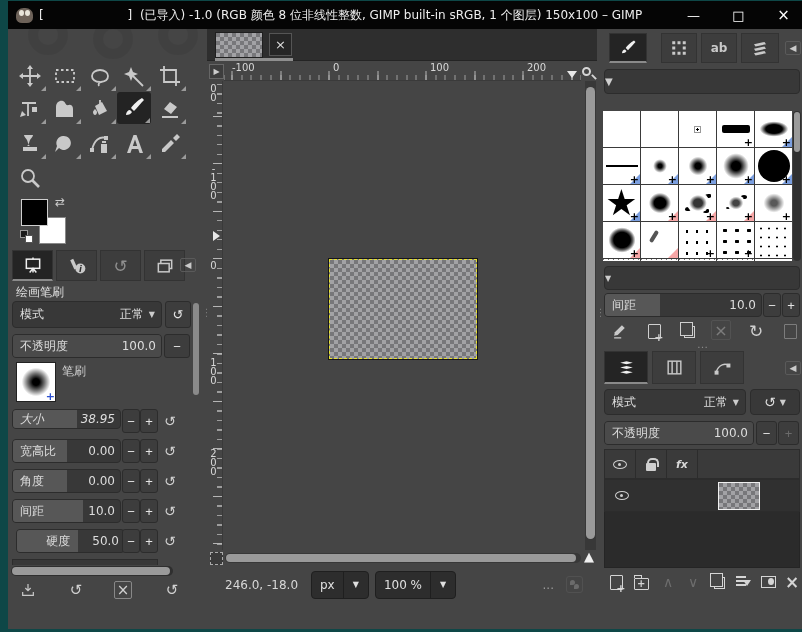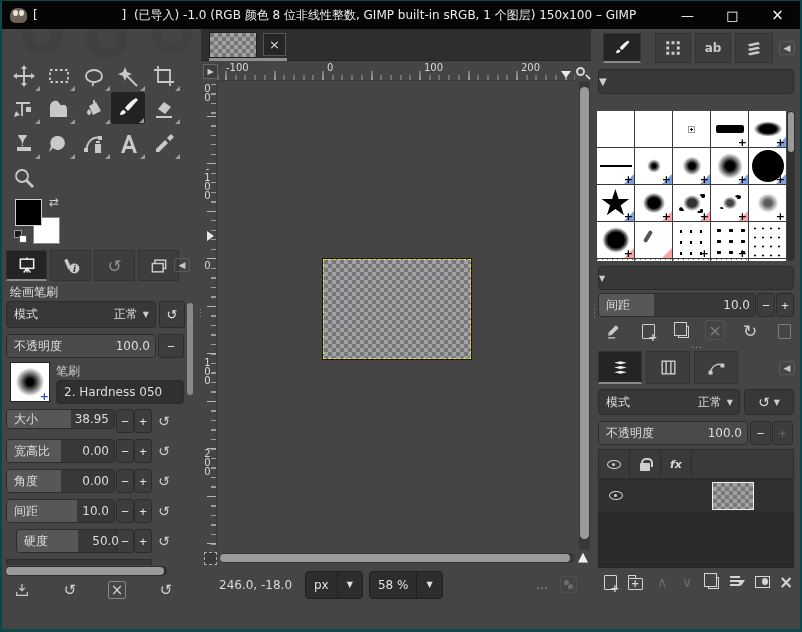--- a/index.html
+++ b/index.html
@@ -1,19 +1,19 @@
 <!DOCTYPE html>
 <html><head>
 <meta charset="utf-8">
 <style>
   html,body{margin:0;padding:0;width:802px;height:632px;overflow:hidden;
     font-family:"DejaVu Sans","Liberation Sans",sans-serif;-webkit-font-smoothing:antialiased;}
   body{background:#0e4747;}
   *{box-sizing:border-box;}
-  .window{width:802px;height:632px;padding:1px 2px 3px 2px;background:#0e4747;}
+  .window{width:802px;height:632px;padding:1px 2px 3px 8px;background:#0e4747;}
   .win-inner{width:798px;height:628px;background:#454545;display:flex;flex-direction:column;}
 
   
   .titlebar{height:28px;background:#050505;display:flex;align-items:center;color:#eee;flex:0 0 auto;}
   .app-icon{width:17px;height:15px;margin:0 6px 0 8px;background:#6d6259;border-radius:45% 45% 35% 35%;position:relative;flex:0 0 auto;}
   .app-icon::before,.app-icon::after{content:"";position:absolute;top:2px;width:5px;height:6px;background:#e8e4da;border-radius:50%;}
   .app-icon::before{left:3px}.app-icon::after{right:3px}
   .title-text{font-size:12px;white-space:pre;overflow:hidden;flex:1 1 auto;}
   .win-btns{display:flex;flex:0 0 auto;height:28px;}
   .win-btn{width:45px;height:28px;display:flex;align-items:center;justify-content:center;color:#fff;font-size:13px;}
@@ -342,25 +342,22 @@
         <div class="fill" style="background: rgb(74, 74, 74); width: 100%;"></div>
         <span class="lbl">不透明度</span>
         <span class="val">100.0</span>
       </div>
       <button class="sqbtn" style="left:156px;top:305px;width:26px;">−</button>
 
       <div class="brush-thumb">
             <i>+</i>
           </div>
       <div style="position:absolute;left:54px;top:334px;font-size:12px;color:#cfcfcf;">笔刷</div>
-      <div class="bar" style="left:54px;top:351px;width:128px;height:24px;background:#303030;">
-        <span class="lbl">2. Hardness 050</span>
-      </div>
-
-      <div class="bar" style="left:4px;top:380px;width:109px;height:20px;">
+
+      <div class="bar" style="left:4px;top:380px;width:109px;height:20px;font-style:italic;">
         <div class="fill" style="width: 60%;"></div>
         <span class="lbl">大小</span>
         <span class="val">38.95</span>
       </div>
       <button class="sqbtn" style="left:114px;top:380px;">−</button>
       <button class="sqbtn" style="left:132px;top:380px;">+</button>
       <span class="rst" style="left:156px;top:385px;">↺</span>
 
       <div class="bar" style="left:4px;top:410px;width:109px;height:24px;">
         <div class="fill" style="width: 50%;"></div>
@@ -382,21 +379,21 @@
 
       <div class="bar" style="left:4px;top:470px;width:109px;height:24px;">
         <div class="fill" style="width: 65%;"></div>
         <span class="lbl">间距</span>
         <span class="val">10.0</span>
       </div>
       <button class="sqbtn" style="left:114px;top:470px;">−</button>
       <button class="sqbtn" style="left:132px;top:470px;">+</button>
       <span class="rst" style="left:156px;top:475px;">↺</span>
 
-      <div class="bar" style="left:14px;top:500px;width:109px;height:24px;">
+      <div class="bar" style="left:8px;top:500px;width:109px;height:24px;text-align:center;">
         <div class="fill" style="width: 57%;"></div>
         <span class="lbl">硬度</span>
         <span class="val">50.0</span>
       </div>
       <button class="sqbtn" style="left:114px;top:500px;">−</button>
       <button class="sqbtn" style="left:132px;top:500px;">+</button>
       <span class="rst" style="left:156px;top:505px;">↺</span>
 
       <div style="position:absolute;left:4px;top:530px;width:146px;height:6px;background:#383838;border:1px solid #2c2c2c;border-bottom:none;"></div>
 
@@ -461,21 +458,21 @@
       </div>
       <div class="nav-btn" style="left:377px;top:521px;">▲</div>
 
       <div class="statusbar" style="top:540px;">
         <span style="margin-left:18px;width:82px;">246.0, -18.0</span>
         <div class="dd" style="margin-left:4px;">
           <span class="seg">px</span>
           <span class="dda">▼</span>
         </div>
         <div class="dd" style="margin-left:6px;">
-          <span class="seg">58 %</span>
+          <span class="seg">100 %</span>
           <span class="dda">▼</span>
         </div>
         <span class="status-misc" style="margin-left:auto;">...</span>
         <div class="status-mini-icon" style="margin:0 14px 0 12px;"></div>
       </div>
     </div>
 
     <div class="splitter">
           <span class="grip">⋮</span>
         </div>

